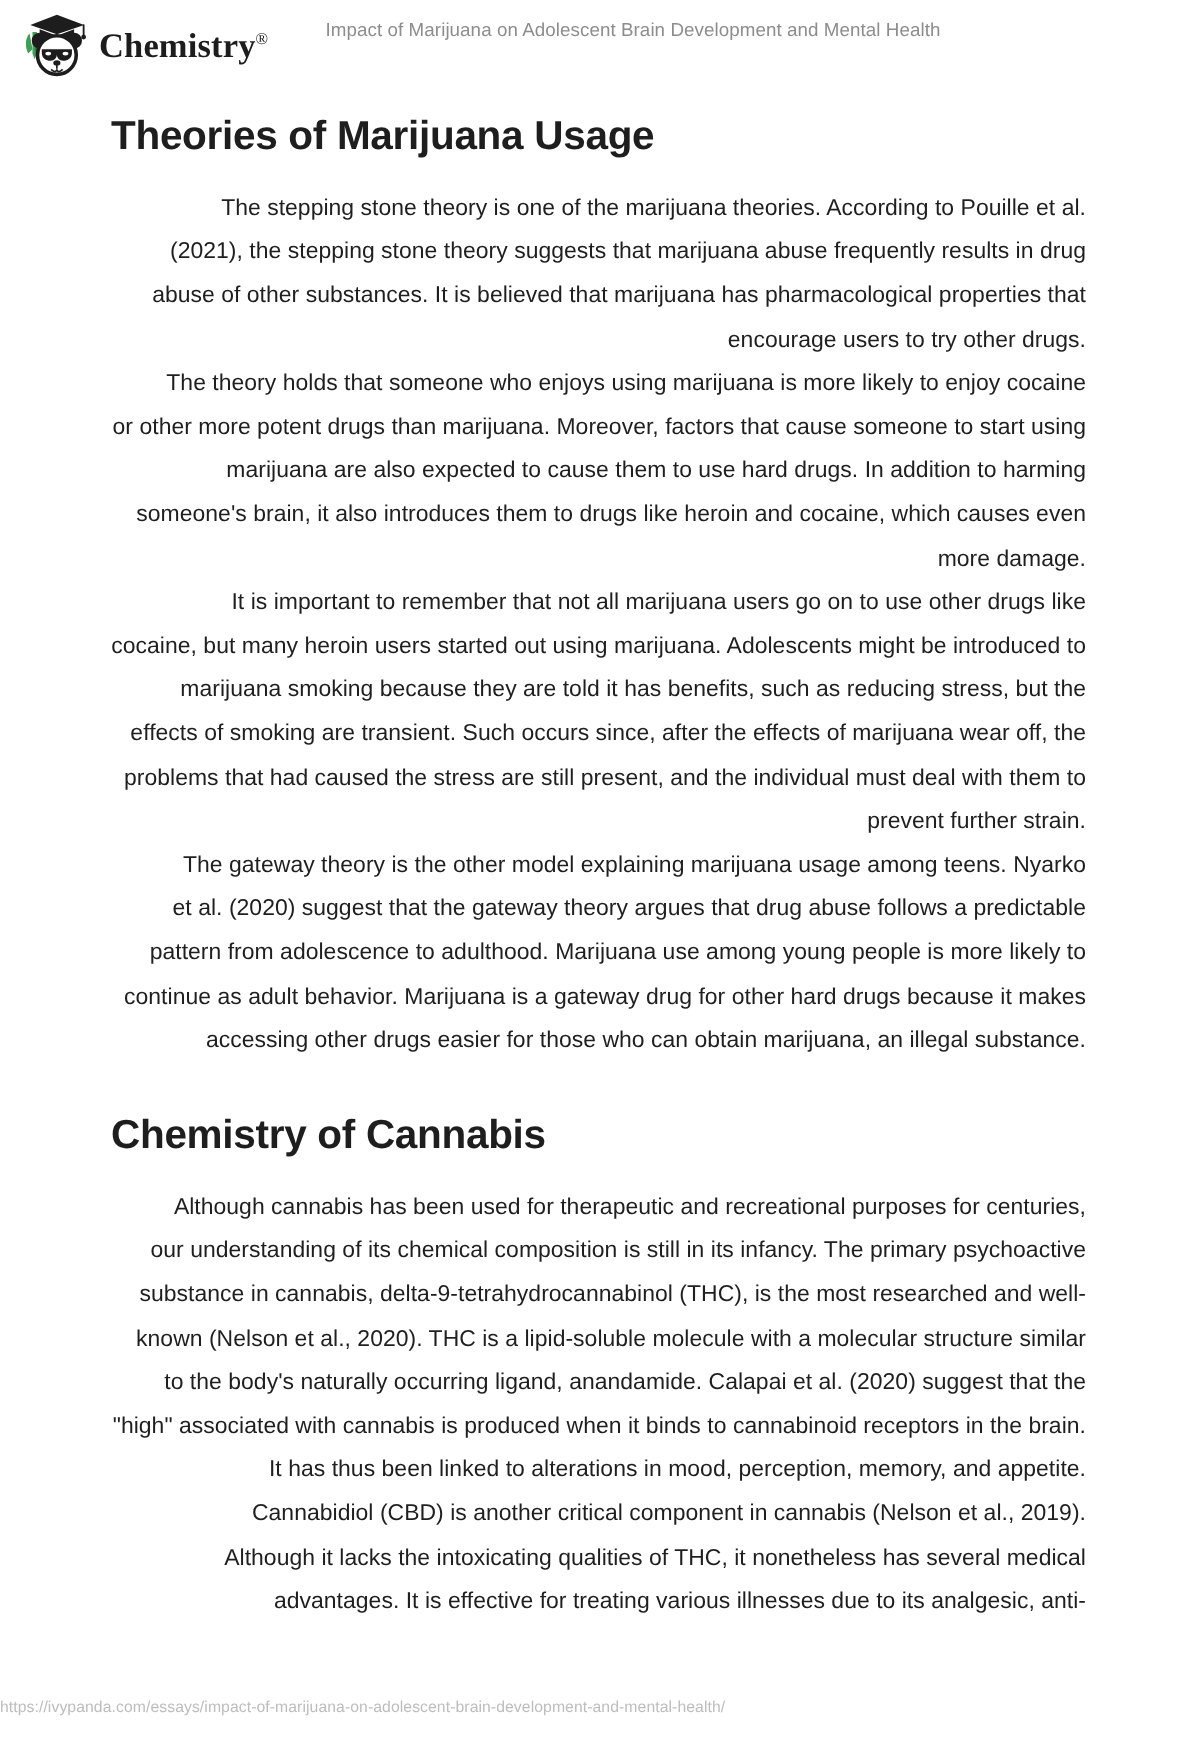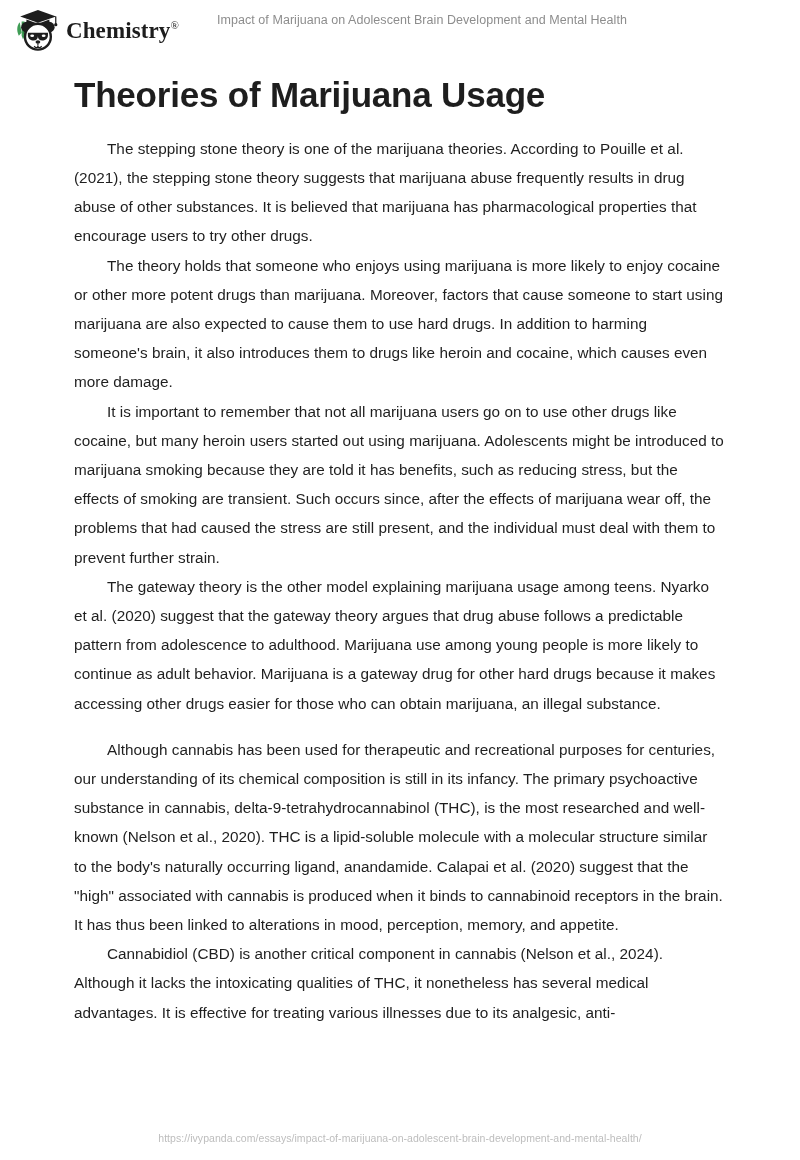--- a/index.html
+++ b/index.html
@@ -72,54 +72,54 @@
   }
 
   
   .content {
     position: absolute;
     left: 74px;
     top: 60px;
     width: 650px;
   }
   h2.section-heading {
-    font-size: 35px;
+    font-size: 27px;
     font-weight: 700;
     color: #1e1e1e;
     margin: 0;
     padding: 14px 0 0 0;
     line-height: 1.22;
     letter-spacing: -0.2px;
   }
   h2.section-heading.second {
     padding-top: 32px;
   }
   p.para {
     font-size: 15.3px;
     line-height: 29.2px;
     color: #1f1f1f;
     margin: 0;
     padding: 0;
     text-indent: 33px;
-    text-align: left;
+    text-align: right;
     letter-spacing: 0.02px;
   }
   p.para.after-heading {
     margin-top: 17px;
   }
   p.para + p.para {
   }
 
   
   .page-footer {
     position: absolute;
     left: 0;
     bottom: 14px;
     width: 800px;
-    text-align: center;
+    text-align: left;
   }
   .footer-url {
     font-size: 10.5px;
     color: #bdbdbd;
     letter-spacing: 0.05px;
     white-space: nowrap;
   }
 </style>
 </head>
 <body>
@@ -172,20 +172,21 @@
 
 <main class="content">
 
   <h2 class="section-heading">Theories of Marijuana Usage</h2>
 
   <p class="para after-heading">The stepping stone theory is one of the marijuana theories. According to Pouille et al. (2021), the stepping stone theory suggests that marijuana abuse frequently results in drug abuse of other substances. It is believed that marijuana has pharmacological properties that encourage users to try other drugs.</p>
   <p class="para">The theory holds that someone who enjoys using marijuana is more likely to enjoy cocaine or other more potent drugs than marijuana. Moreover, factors that cause someone to start using marijuana are also expected to cause them to use hard drugs. In addition to harming someone's brain, it also introduces them to drugs like heroin and cocaine, which causes even more damage.</p>
   <p class="para">It is important to remember that not all marijuana users go on to use other drugs like cocaine, but many heroin users started out using marijuana. Adolescents might be introduced to marijuana smoking because they are told it has benefits, such as reducing stress, but the effects of smoking are transient. Such occurs since, after the effects of marijuana wear off, the problems that had caused the stress are still present, and the individual must deal with them to prevent further strain.</p>
   <p class="para">The gateway theory is the other model explaining marijuana usage among teens. Nyarko et al. (2020) suggest that the gateway theory argues that drug abuse follows a predictable pattern from adolescence to adulthood. Marijuana use among young people is more likely to continue as adult behavior. Marijuana is a gateway drug for other hard drugs because it makes accessing other drugs easier for those who can obtain marijuana, an illegal substance.</p>
 
+  <h2 class="section-heading second">Chemistry of Cannabis</h2>
 
   <p class="para after-heading">Although cannabis has been used for therapeutic and recreational purposes for centuries, our understanding of its chemical composition is still in its infancy. The primary psychoactive substance in cannabis, delta-9-tetrahydrocannabinol (THC), is the most researched and well-known (Nelson et al., 2020). THC is a lipid-soluble molecule with a molecular structure similar to the body's naturally occurring ligand, anandamide. Calapai et al. (2020) suggest that the "high" associated with cannabis is produced when it binds to cannabinoid receptors in the brain. It has thus been linked to alterations in mood, perception, memory, and appetite.</p>
-  <p class="para">Cannabidiol (CBD) is another critical component in cannabis (Nelson et al., 2024). Although it lacks the intoxicating qualities of THC, it nonetheless has several medical advantages. It is effective for treating various illnesses due to its analgesic, anti-</p>
+  <p class="para">Cannabidiol (CBD) is another critical component in cannabis (Nelson et al., 2019). Although it lacks the intoxicating qualities of THC, it nonetheless has several medical advantages. It is effective for treating various illnesses due to its analgesic, anti-</p>
 </main>
 
 <div class="page-footer">
   <span class="footer-url">https://ivypanda.com/essays/impact-of-marijuana-on-adolescent-brain-development-and-mental-health/</span>
 </div>
 
 </body></html>

